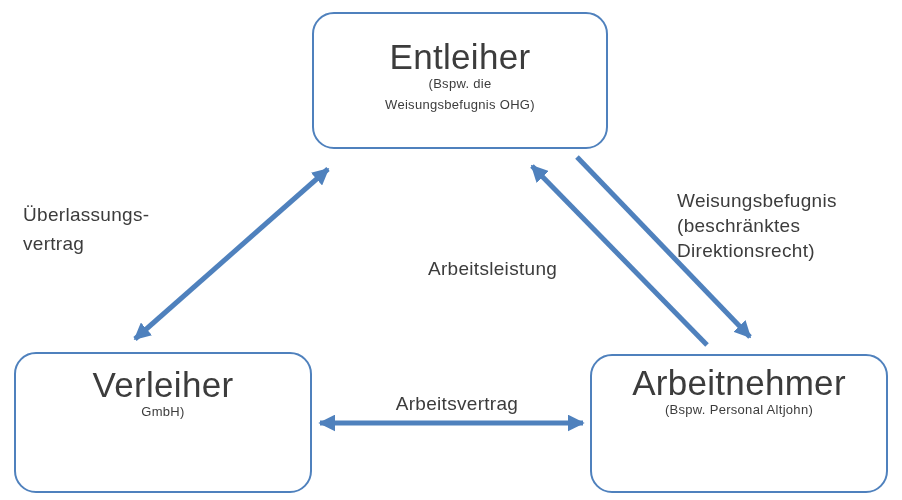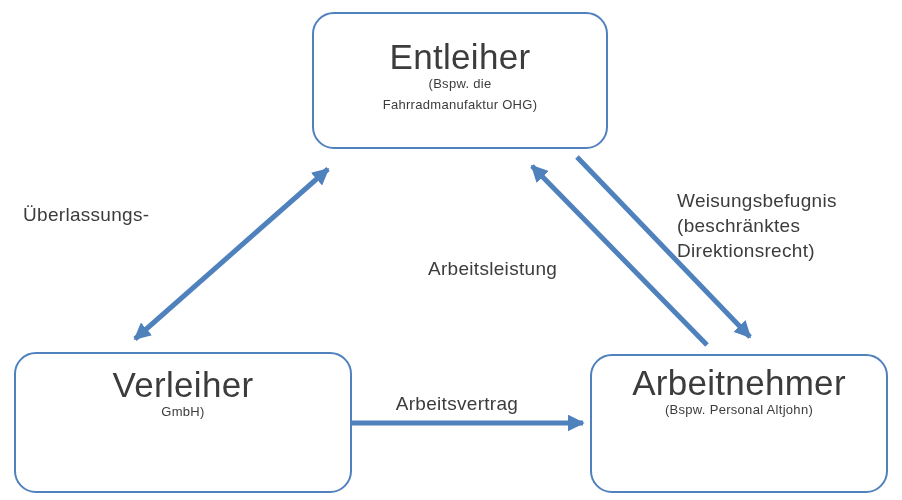--- a/index.html
+++ b/index.html
@@ -44,21 +44,21 @@
     font-size: 35px;
     line-height: 33px;
     color: var(--text);
   }
   .node-sub {
     font-size: 13px;
     line-height: 21px;
     color: var(--text);
   }
   .node-entleiher    { left: 312px; top: 12px;  width: 296px; height: 137px; padding-top: 26px; }
-  .node-verleiher    { left: 14px;  top: 352px; width: 338px; height: 141px; padding-top: 14px; }
+  .node-verleiher    { left: 14px;  top: 352px; width: 298px; height: 141px; padding-top: 14px; }
   .node-arbeitnehmer { left: 590px; top: 354px; width: 298px; height: 139px; padding-top: 10px; }
   .edge-label {
     position: absolute;
     font-size: 19px;
     line-height: 26px;
     letter-spacing: 0.3px;
     color: var(--text);
     white-space: nowrap;
   }
   .label-ueberlassung { left: 23px;  top: 200px; width: 200px; text-align: left; line-height: 29px; }
@@ -79,35 +79,36 @@
     </defs>
     <line x1="135" y1="339" x2="328" y2="169" marker-start="url(#ah)" marker-end="url(#ah)"></line>
     <line x1="320" y1="423" x2="583" y2="423" marker-start="url(#ah)" marker-end="url(#ah)"></line>
     <line x1="707" y1="345" x2="532" y2="166" marker-end="url(#ah)"></line>
     <line x1="577" y1="157" x2="750" y2="337" marker-end="url(#ah)"></line>
   </svg>
 
   <div class="node node-entleiher">
     <div class="node-title">Entleiher</div>
     <div class="node-sub">(Bspw. die</div>
-    <div class="node-sub">Fahrradmanufaktur OHG)</div>
+    <div class="node-sub">Weisungsbefugnis OHG)</div>
   </div>
 
   <div class="node node-verleiher">
     <div class="node-title">Verleiher</div>
     <div class="node-sub">GmbH)</div>
   </div>
 
   <div class="node node-arbeitnehmer">
     <div class="node-title">Arbeitnehmer</div>
     <div class="node-sub">(Bspw. Personal Altjohn)</div>
   </div>
 
   <div class="edge-label label-ueberlassung">
     <div>Überlassungs-</div>
+    <div>vertrag</div>
   </div>
 
   <div class="edge-label label-arbeitsleistung">
     <div>Arbeitsleistung</div>
   </div>
 
   <div class="edge-label label-weisung">
     <div>Weisungsbefugnis</div>
     <div>(beschränktes</div>
     <div>Direktionsrecht)</div>

